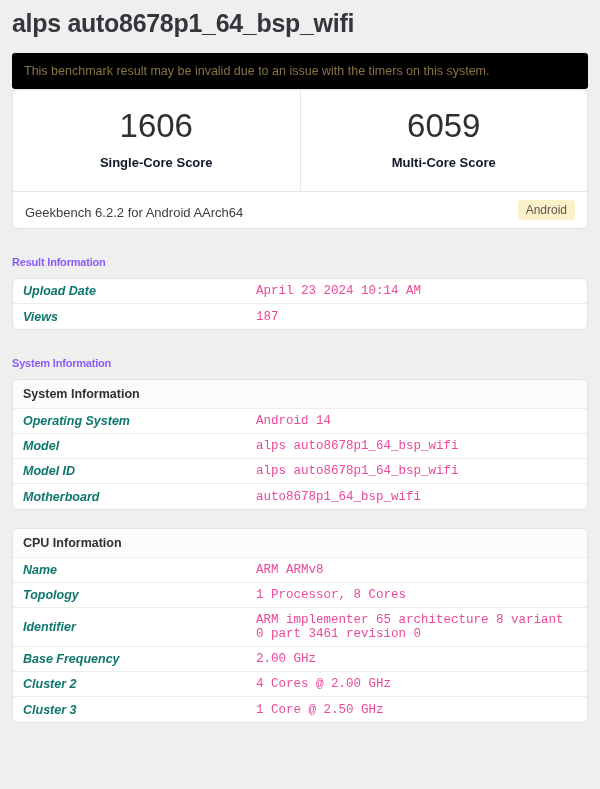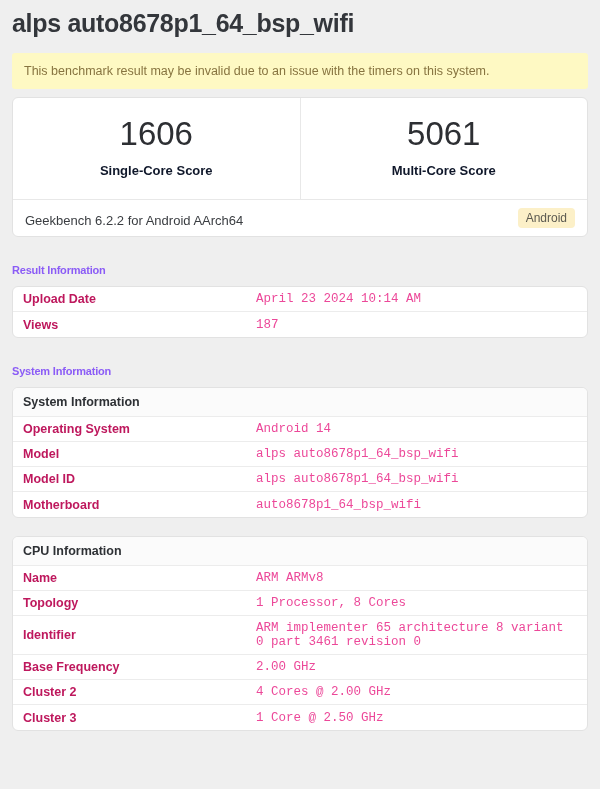--- a/index.html
+++ b/index.html
@@ -11,23 +11,23 @@
     color: #2e3135;
   }
   .container { padding: 6px 12px 0 12px; }
 
   .page-title {
     font-size: 25px; font-weight: 700; color: #33363b;
     margin: 3px 0 15px 0; letter-spacing: -0.3px;
   }
 
   .warning-banner {
-    background: #fef9c3; color: #877440;
+    background: #000000; color: #877440;
     font-size: 12.5px; padding: 11px 12px;
-    border-radius: 3px; margin-bottom: 8px;
+    border-radius: 3px; 
   }
 
   .score-card {
     background: #ffffff; border: 1px solid #e2e2e2;
     border-radius: 6px; overflow: hidden;
   }
   .score-row { display: flex; }
   .score-cell { flex: 1; text-align: center; padding: 17px 0 21px 0; }
   .score-cell:first-child { border-right: 1px solid #e8e8e8; }
   .score-value { font-size: 33px; font-weight: 400; color: #2d2f33; margin-bottom: 10px; }
@@ -54,42 +54,42 @@
   .info-table-header {
     padding: 7px 10px; font-size: 12.5px; font-weight: 700; color: #2e3135;
     background: #fbfbfb; border-bottom: 1px solid #ececec;
   }
   .info-row {
     display: flex; align-items: center;
     padding: 5px 10px; min-height: 25px;
     border-bottom: 1px solid #ececec; font-size: 12.5px;
   }
   .info-row:last-child { border-bottom: none; }
-  .info-label { flex: 0 0 233px; font-weight: 700; color: #be185d; }
+  .info-label { flex: 0 0 233px; font-weight: 700; color: #0f766e; font-style: italic; }
   .info-value { flex: 1; color: #ec4899; font-family: Liberation Mono, monospace; }
 </style>
 </head>
 <body>
 
 <div class="container">
 
   <h1 class="page-title">alps auto8678p1_64_bsp_wifi</h1>
 
   <div class="warning-banner">
     <span>This benchmark result may be invalid due to an issue with the timers on this system.</span>
   </div>
 
   <div class="score-card">
     <div class="score-row">
       <div class="score-cell">
         <div class="score-value">1606</div>
         <div class="score-label">Single-Core Score</div>
       </div>
       <div class="score-cell">
-        <div class="score-value">5061</div>
+        <div class="score-value">6059</div>
         <div class="score-label">Multi-Core Score</div>
       </div>
     </div>
     <div class="score-footer">
       <span>Geekbench 6.2.2 for Android AArch64</span>
       <span class="invalid-badge">Android</span>
     </div>
   </div>
 
   <div class="section-heading">Result Information</div>

